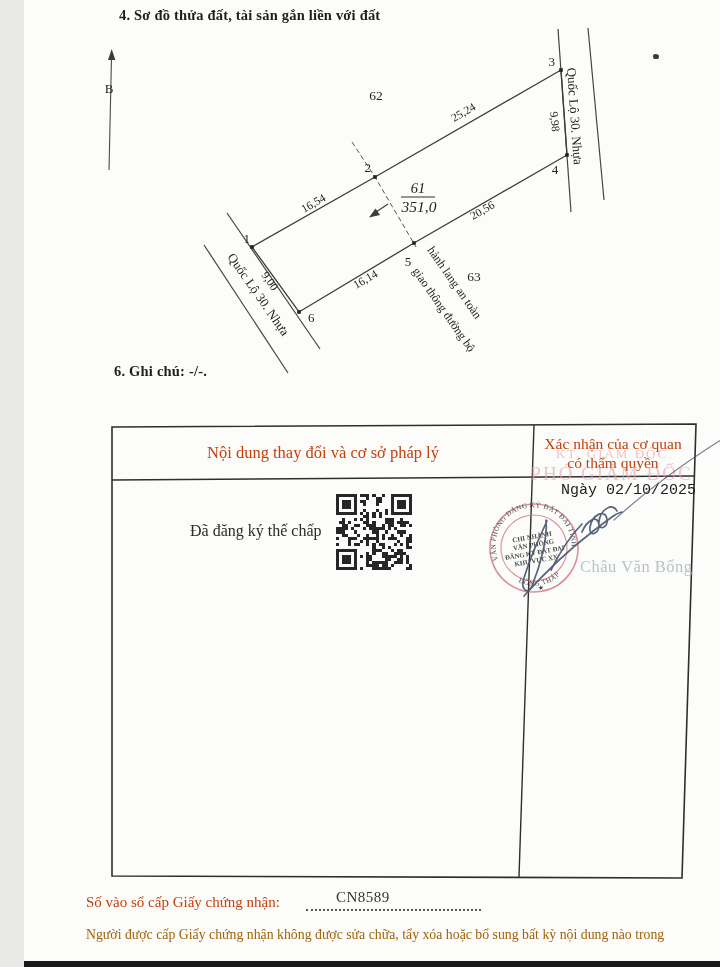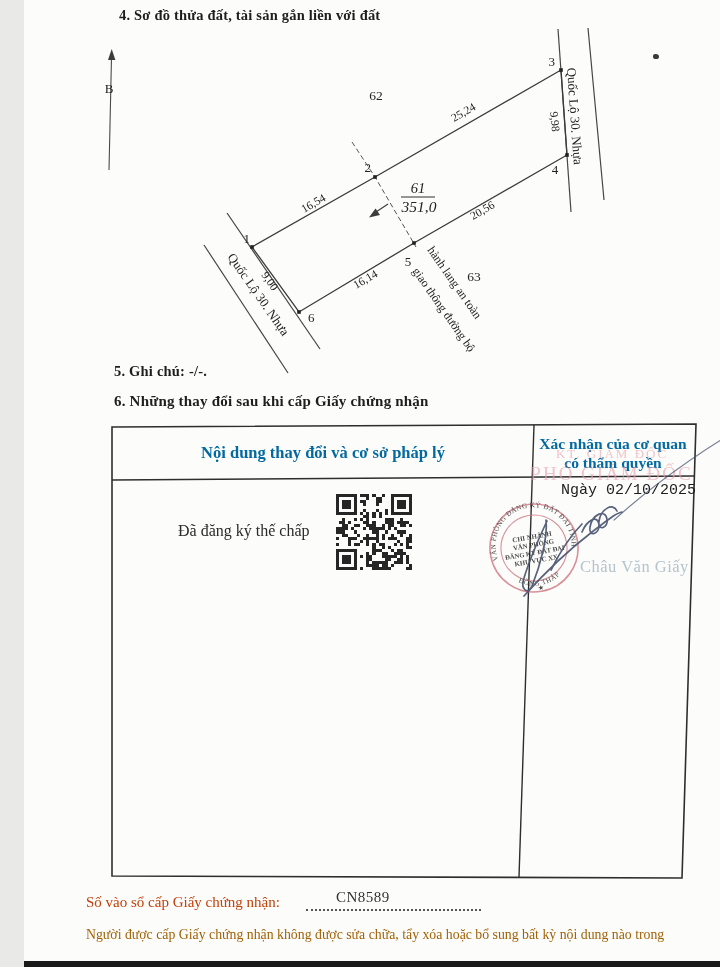--- a/index.html
+++ b/index.html
@@ -2,21 +2,21 @@
 <html><head>
 <meta charset="utf-8">
 <style>
   html,body{margin:0;padding:0;}
   body{width:720px;height:967px;background:#e9e9e7;font-family:"Liberation Serif","DejaVu Serif",serif;}
   .page{position:relative;width:720px;height:967px;background:#fcfcfa;overflow:hidden;color:#222;margin-left:24px;}
   .abs{position:absolute;}
   .sec-title{font-weight:bold;font-size:14.5px;color:#1e1e1e;letter-spacing:.2px;white-space:nowrap;}
   svg text{font-family:"Liberation Serif","DejaVu Serif",serif;fill:#232323;}
   .tbl-borders{pointer-events:none;}
-  .hdr-cell{display:flex;align-items:center;justify-content:center;text-align:left;color:#0369a1;font-weight:bold;}
+  .hdr-cell{display:flex;align-items:center;justify-content:center;text-align:left;color:#c2410c;}
   .hdr-left{font-size:16.5px;}
   .hdr-right{font-size:15.5px;line-height:19px;flex-direction:column;}
   .entry-content{font-size:16px;color:#2a2a2a;white-space:nowrap;}
   .date-line{font-size:15px;color:#1d1d1d;white-space:nowrap;font-family:Liberation Mono, monospace;}
   .signer-name{font-size:16.5px;color:#a7bac4;opacity:.85;white-space:nowrap;letter-spacing:.5px;}
   .overprint{font-size:13px;color:rgba(231,160,172,.62);letter-spacing:2px;text-align:center;white-space:nowrap;}
   .serial-label{font-size:15px;color:#c2410c;white-space:nowrap;}
   .serial-value{font-size:15px;color:#333;letter-spacing:.5px;}
   .dots{border-bottom:2px dotted #555;height:14px;}
   .notice{font-size:13.8px;line-height:17.5px;color:#a16207;white-space:nowrap;}
@@ -87,39 +87,38 @@
       <line x1="364" y1="204" x2="349" y2="214" stroke="#3c3c3c" stroke-width="1.1"></line>
       <polygon points="345,217.5 356,215 351.5,208.5" fill="#3c3c3c"></polygon>
     </g>
 
     <text transform="translate(403,250) rotate(55)" font-size="12">hành lang an toàn</text>
     <text transform="translate(388,271) rotate(55)" font-size="12">giao thông đường bộ</text>
   </svg>
 
   <div class="abs speck" style="left:629px;top:54px;width:6px;height:5px;"></div>
 
-  <div class="abs sec-title" style="left:90px;top:363px;">5. Ghi chú: -/-.</div>
-  <div class="abs sec-title" style="left:90px;top:393px;font-size:15px;">6. Những thay đổi sau khi cấp Giấy chứng nhận</div>
+  <div class="abs sec-title" style="left:90px;top:363px;">6. Ghi chú: -/-.</div>
 
   <svg class="abs tbl-borders" style="left:0;top:0;" width="720" height="967" viewBox="0 0 720 967">
     <polygon points="88,427 672,424 658,878 88,876" fill="none" stroke="#2e2e2e" stroke-width="1.6"></polygon>
     <line x1="88" y1="480" x2="670" y2="476" stroke="#2e2e2e" stroke-width="1.4"></line>
     <line x1="510" y1="425" x2="495" y2="877" stroke="#2e2e2e" stroke-width="1.4"></line>
   </svg>
 
   <div class="abs hdr-cell hdr-left" style="left:90px;top:428px;width:418px;height:50px;">Nội dung thay đổi và cơ sở pháp lý</div>
   <div class="abs hdr-cell hdr-right" style="left:508px;top:428px;width:162px;height:50px;">
     <span>Xác nhận của cơ quan</span>
     <span>có thẩm quyền</span>
   </div>
 
   <div class="abs overprint" style="left:508px;top:446px;width:160px;">KT. GIÁM ĐỐC</div>
   <div class="abs overprint" style="left:500px;top:463px;width:175px;font-size:19px;">PHÓ GIÁM ĐỐC</div>
 
-  <div class="abs entry-content" style="left:154px;top:522px;">Đã đăng ký thế chấp</div>
+  <div class="abs entry-content" style="left:166px;top:522px;">Đã đăng ký thế chấp</div>
   <svg id="qr-code" class="abs" style="left:312px;top:494px;" width="76" height="76" viewBox="0 0 75 75" fill="#262626">
       <rect x="0" y="0" width="3" height="3"></rect>
       <rect x="3" y="0" width="3" height="3"></rect>
       <rect x="6" y="0" width="3" height="3"></rect>
       <rect x="9" y="0" width="3" height="3"></rect>
       <rect x="12" y="0" width="3" height="3"></rect>
       <rect x="15" y="0" width="3" height="3"></rect>
       <rect x="18" y="0" width="3" height="3"></rect>
       <rect x="24" y="0" width="3" height="3"></rect>
       <rect x="27" y="0" width="3" height="3"></rect>
@@ -432,21 +431,21 @@
   <svg class="abs" style="left:480px;top:420px;" width="240" height="220" viewBox="0 0 240 220">
     <g fill="none" stroke="#4a5470" stroke-width="1.7" stroke-linecap="round" opacity=".92">
       <path d="M 20,176 C 36,158 62,132 88,112 S 112,94 118,92"></path>
       <path d="M 42,100 C 44,118 36,146 28,166 C 24,175 16,170 20,158 C 26,138 36,116 43,101"></path>
       <path d="M 47,150 C 56,132 68,114 78,104"></path>
       <path d="M 78,112 c 5,-12 16,-18 17,-7 c 1,9 -11,13 -9,2 c 2,-12 15,-19 17,-8 c 2,9 -10,13 -8,2 c 2,-12 14,-19 18,-10"></path>
       <path d="M 110,100 C 150,64 196,32 238,7" stroke-width="1.2" opacity=".8"></path>
     </g>
   </svg>
 
-  <div class="abs signer-name" style="left:556px;top:557px;">Châu Văn Giấy</div>
+  <div class="abs signer-name" style="left:556px;top:557px;">Châu Văn Bổng</div>
 
   <div class="abs serial-label" style="left:62px;top:894px;">Số vào sổ cấp Giấy chứng nhận:</div>
   <div class="abs dots" style="left:282px;top:895px;width:175px;"></div>
   <div class="abs serial-value" style="left:312px;top:889px;">CN8589</div>
 
   <div class="abs notice" style="left:62px;top:926px;">
     <div>Người được cấp Giấy chứng nhận không được sửa chữa, tẩy xóa hoặc bổ sung bất kỳ nội dung nào trong</div>
   </div>
 
   <div class="abs bottom-bar"></div>

